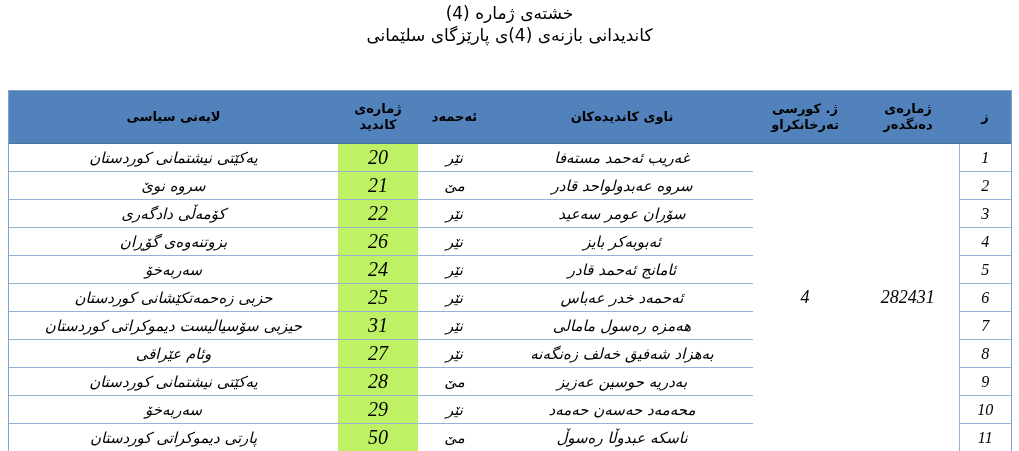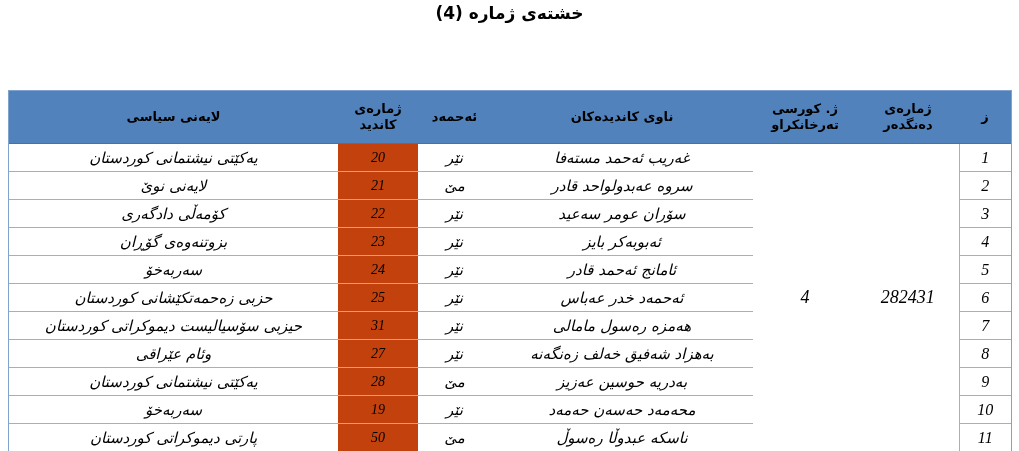--- a/index.html
+++ b/index.html
@@ -17,21 +17,21 @@
     width: 1019px;
     height: 451px;
   }
   .titles {
     position: absolute;
     top: 2px;
     left: 0;
     width: 1019px;
     text-align: center;
     direction: rtl;
-    font-weight: bold;
+    font-weight: normal;
     font-size: 17px;
     line-height: 1.32;
     font-family: "DejaVu Sans", sans-serif;
   }
   .table-wrap {
     position: absolute;
     left: 8px;
     top: 90px;
     width: 1004px;
     border: 1px solid #7FA3CC;
@@ -75,42 +75,43 @@
     white-space: nowrap;
     font-style: italic;
   }
   tr:last-child td { border-bottom: none; }
   td.col-z {
     border-left: 1px solid #95B3D7;
     font-size: 16px;
     font-family: "Liberation Serif", "DejaVu Sans", serif;
   }
   td.col-candno {
-    background: #c2410c;
-    font-family: "Liberation Serif", "DejaVu Sans", serif;
-    font-size: 14px;
+    background: #bef264;
+    font-family: "Liberation Serif", "DejaVu Sans", serif;
+    font-size: 20px;
     margin-left: 25px;
   }
   td.merged {
     border-bottom: none;
     font-size: 18px;
     font-family: "Liberation Serif", "DejaVu Sans", serif;
   }
   td.col-name, td.col-party, td.col-gender {
     font-size: 15px;
     font-family: "DejaVu Sans", sans-serif;
   }
 </style>
 </head>
 <body>
 
 <div class="page">
 
   <div class="titles">
     <div>خشتەی ژمارە (4)</div>
+    <div>كاندیدانی بازنەی (4)ی پارێزگای سلێمانی</div>
   </div>
 
   <div class="table-wrap">
     <table class="cands">
       <colgroup>
         <col class="c-z">
           <col class="c-voter">
           <col class="c-kursi">
           <col class="c-name">
         <col class="c-gender">
@@ -136,34 +137,34 @@
           <td class="col-name">غەریب ئەحمد مستەفا</td>
           <td class="col-gender">نێر</td>
           <td class="col-candno">20</td>
           <td class="col-party">یەكێتی نیشتمانی كوردستان</td>
         </tr>
         <tr>
           <td class="col-z">2</td>
           <td class="col-name">سروە عەبدولواحد قادر</td>
           <td class="col-gender">مێ</td>
           <td class="col-candno">21</td>
-          <td class="col-party">لایەنی نوێ</td>
+          <td class="col-party">سروە نوێ</td>
         </tr>
         <tr>
           <td class="col-z">3</td>
           <td class="col-name">سۆران عومر سەعید</td>
           <td class="col-gender">نێر</td>
           <td class="col-candno">22</td>
           <td class="col-party">كۆمەڵی دادگەری</td>
         </tr>
         <tr>
           <td class="col-z">4</td>
           <td class="col-name">ئەبوبەكر بایز</td>
           <td class="col-gender">نێر</td>
-          <td class="col-candno">23</td>
+          <td class="col-candno">26</td>
           <td class="col-party">بزوتنەوەی گۆڕان</td>
         </tr>
         <tr>
           <td class="col-z">5</td>
           <td class="col-name">ئامانج ئەحمد قادر</td>
           <td class="col-gender">نێر</td>
           <td class="col-candno">24</td>
           <td class="col-party">سەربەخۆ</td>
         </tr>
         <tr>
@@ -191,21 +192,21 @@
           <td class="col-z">9</td>
           <td class="col-name">بەدریە حوسین عەزیز</td>
           <td class="col-gender">مێ</td>
           <td class="col-candno">28</td>
           <td class="col-party">یەكێتی نیشتمانی كوردستان</td>
         </tr>
         <tr>
           <td class="col-z">10</td>
           <td class="col-name">محەمەد حەسەن حەمەد</td>
           <td class="col-gender">نێر</td>
-          <td class="col-candno">19</td>
+          <td class="col-candno">29</td>
           <td class="col-party">سەربەخۆ</td>
         </tr>
         <tr>
           <td class="col-z">11</td>
           <td class="col-name">ناسكە عبدوڵا رەسوڵ</td>
           <td class="col-gender">مێ</td>
           <td class="col-candno">50</td>
           <td class="col-party">پارتی دیموكراتی كوردستان</td>
         </tr>
       </tbody>

